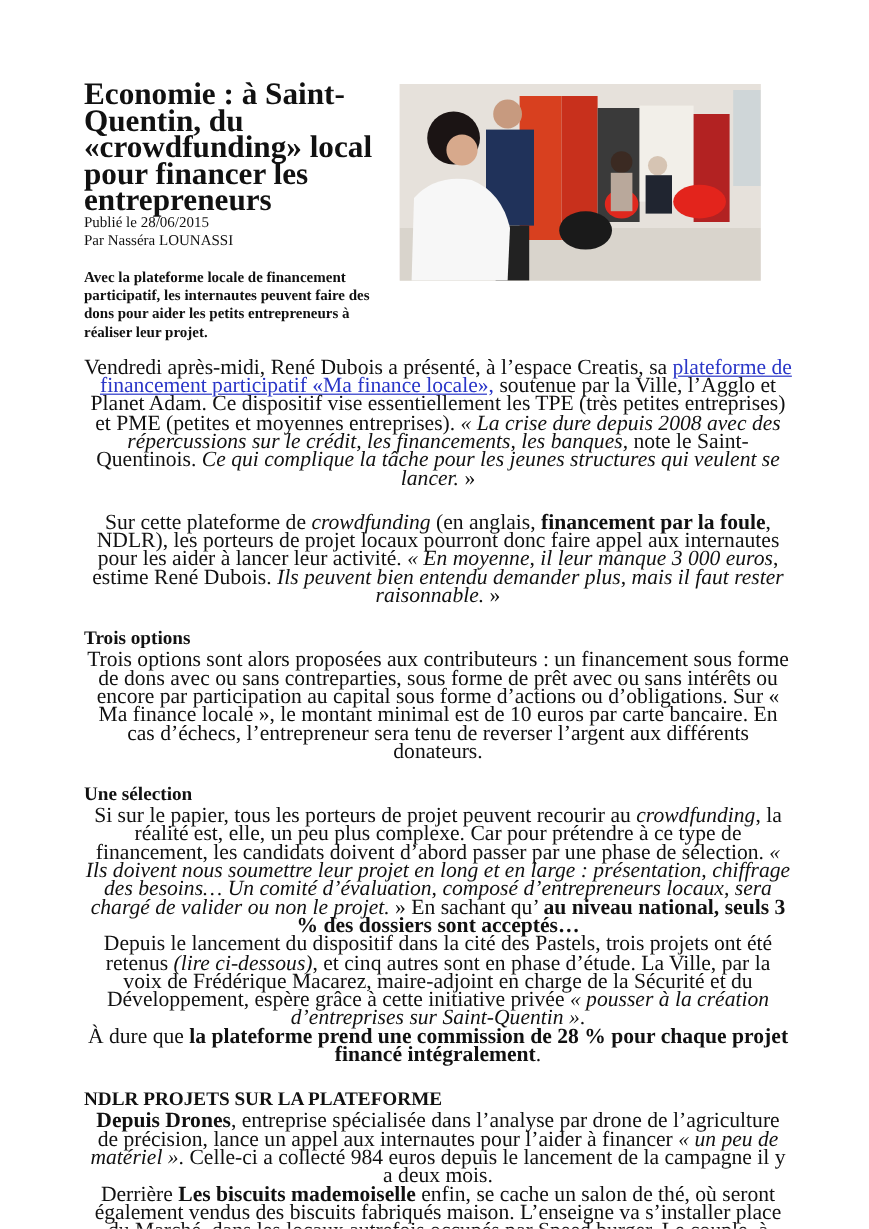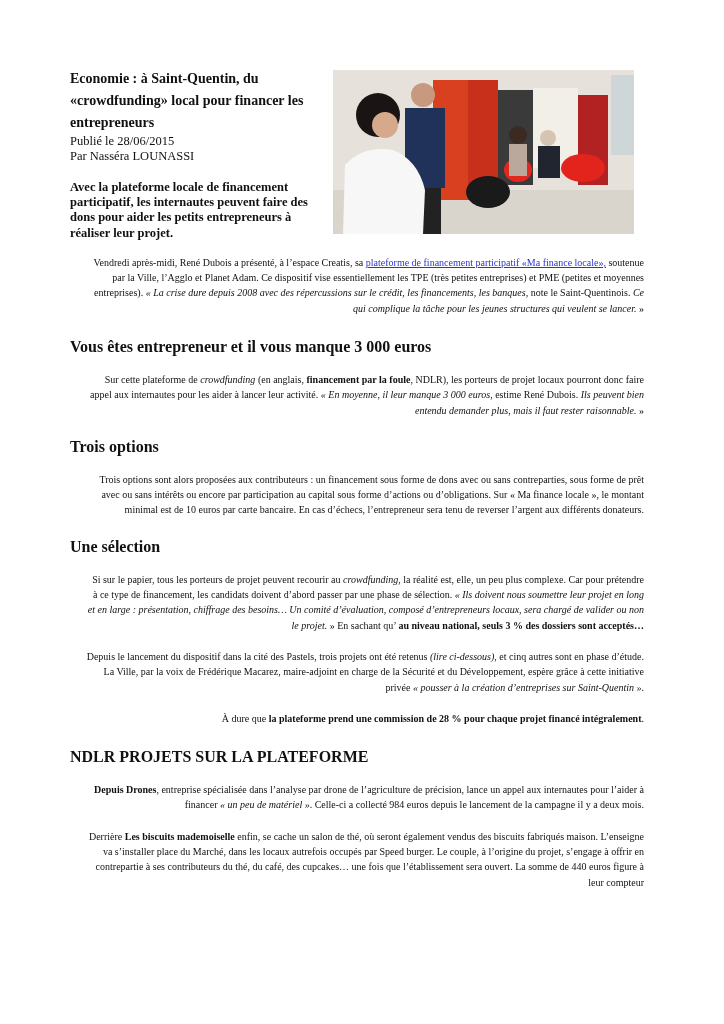--- a/index.html
+++ b/index.html
@@ -1,24 +1,24 @@
 <!DOCTYPE html>
 <html><head>
 <meta charset="utf-8">
 <style>
   html, body { margin: 0; padding: 0; background: #ffffff; }
   body { width: 724px; height: 1024px; position: relative; overflow: hidden;
          font-family: "Liberation Serif", "DejaVu Serif", serif; color: #111; }
   .page { position: absolute; left: 70px; top: 68px; width: 590px; }
-  .title { font-size: 14px; font-weight: bold; line-height: 22px; margin: 0; width: 260px; }
+  .title { font-size: 26px; font-weight: bold; line-height: 22px; margin: 0; width: 260px; }
   .meta { font-size: 12.5px; line-height: 15px; margin: 0; }
   .lead { font-size: 12.5px; line-height: 15.2px; margin: 16px 0 0 0; width: 255px; font-weight: bold; }
   .photo { position: absolute; left: 263px; top: 2px; width: 301px; height: 164px; overflow: hidden;
            background: #e8e4df; }
-  p.body { font-size: 10px; line-height: 15.3px; margin: 16px; text-align: right; }
+  p.body { font-size: 18px; line-height: 15.3px; margin: 0; text-align: center; }
   h2.sec { font-size: 16px; font-weight: bold; margin: 0; line-height: 18px; }
   .s1 { margin-top: 22px; }
   .blk { margin-top: 20px; }
   .blk2 { margin-top: 22px; }
   a.lnk { color: #2a36c8; text-decoration: underline; }
   i { font-style: italic; }
   b { font-weight: bold; }
 </style>
 </head>
 <body>
@@ -52,21 +52,20 @@
   </div>
 
   <h1 class="title">Economie : à Saint-Quentin, du «crowdfunding» local pour financer les entrepreneurs</h1>
   <p class="meta">Publié le 28/06/2015</p>
   <p class="meta">Par Nasséra LOUNASSI</p>
   <p class="lead">Avec la plateforme locale de financement participatif, les internautes peuvent faire des dons pour aider les petits entrepreneurs à réaliser leur projet.</p>
 
   <p class="body" style="margin-top:14px;"><span>Vendredi après-midi, René Dubois a présenté, à l’espace Creatis, sa </span><a class="lnk" href="#">plateforme de financement participatif «Ma finance locale»,</a><span> soutenue par la Ville, l’Agglo et Planet Adam. Ce dispositif vise essentiellement les TPE (très petites entreprises) et PME (petites et moyennes entreprises). </span><i>« La crise dure depuis 2008 avec des répercussions sur le crédit, les financements, les banques,</i><span> note le Saint-Quentinois. </span><i>Ce qui complique la tâche pour les jeunes structures qui veulent se lancer.</i><span> »</span></p>
 
   <div class="s1">
-    <h2 class="sec">Vous êtes entrepreneur et il vous manque 3 000 euros</h2>
     <p class="body"><span>Sur cette plateforme de </span><i>crowdfunding</i><span> (en anglais, </span><b>financement par la foule</b><span>, NDLR), les porteurs de projet locaux pourront donc faire appel aux internautes pour les aider à lancer leur activité. </span><i>« En moyenne, il leur manque 3 000 euros</i><span>, estime René Dubois. </span><i>Ils peuvent bien entendu demander plus, mais il faut rester raisonnable.</i><span> »</span></p>
   </div>
 
   <div class="blk">
     <h2 class="sec">Trois options</h2>
     <p class="body">Trois options sont alors proposées aux contributeurs : un financement sous forme de dons avec ou sans contreparties, sous forme de prêt avec ou sans intérêts ou encore par participation au capital sous forme d’actions ou d’obligations. Sur « Ma finance locale », le montant minimal est de 10 euros par carte bancaire. En cas d’échecs, l’entrepreneur sera tenu de reverser l’argent aux différents donateurs.</p>
   </div>
 
   <div class="blk">
     <h2 class="sec">Une sélection</h2>

